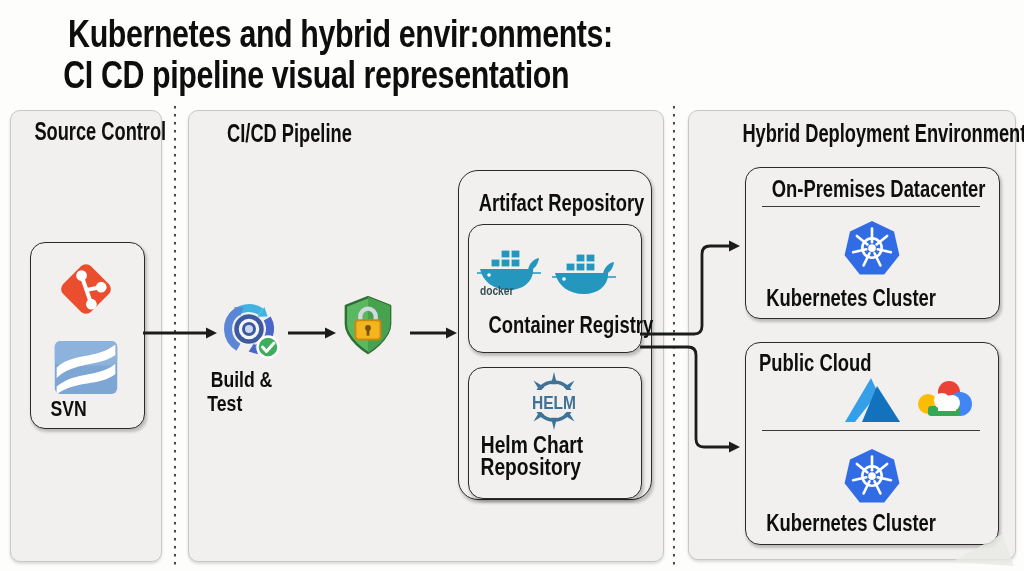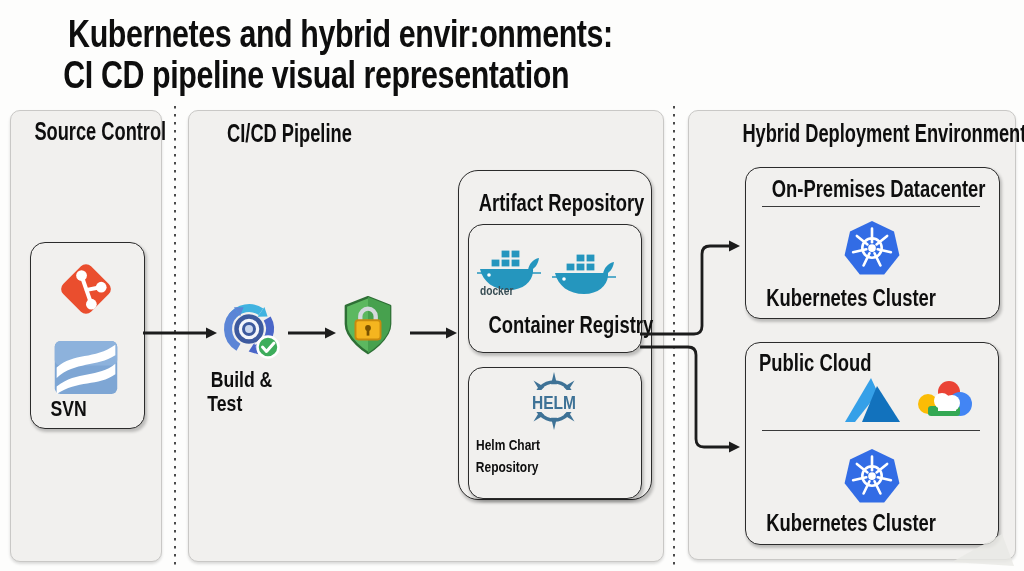--- a/index.html
+++ b/index.html
@@ -143,21 +143,21 @@
         <polygon points="52.5,51.5 45.93,40.75 41.75,44.93"></polygon>
         <polygon points="32,60 34.95,47.74 29.05,47.74"></polygon>
         <polygon points="11.5,51.5 22.25,44.93 18.07,40.75"></polygon>
         <polygon points="3,31 15.26,33.95 15.26,28.05"></polygon>
         <polygon points="11.5,10.5 18.07,21.25 22.25,17.07"></polygon>
       </g>
       <rect x="0" y="20" width="64" height="22" fill="#f1f0ee"></rect>
       <text x="32" y="38.5" text-anchor="middle" font-family="Liberation Sans, sans-serif" font-weight="bold" font-size="19" fill="#3e7296" textLength="44" lengthAdjust="spacingAndGlyphs">HELM</text>
     </svg>
   </div>
-  <div class="abs ctr lbl" style="left:468px;top:434px;width:172px;font-size:15px;line-height:22px;">
+  <div class="abs ctr lbl" style="left:468px;top:434px;width:172px;font-size:24px;line-height:22px;">
     <div><span class="tx">Helm Chart</span></div>
     <div><span class="tx">Repository</span></div>
   </div>
 
   <div class="obox" style="left:745px;top:167px;width:253px;height:150px;"></div>
   <div class="abs ctr boxtitle" style="left:745px;top:176px;width:253px;"><span class="tx">On-Premises Datacenter</span></div>
   <div class="divider" style="left:762px;top:206px;width:218px;"></div>
   <div class="abs" style="left:841px;top:218px;">
     <svg width="62" height="62" viewBox="0 0 64 64">
       <polygon points="32,3 54.7,13.9 60.3,38.5 44.6,58.2 19.4,58.2 3.7,38.5 9.3,13.9" fill="#326ce5"></polygon>

